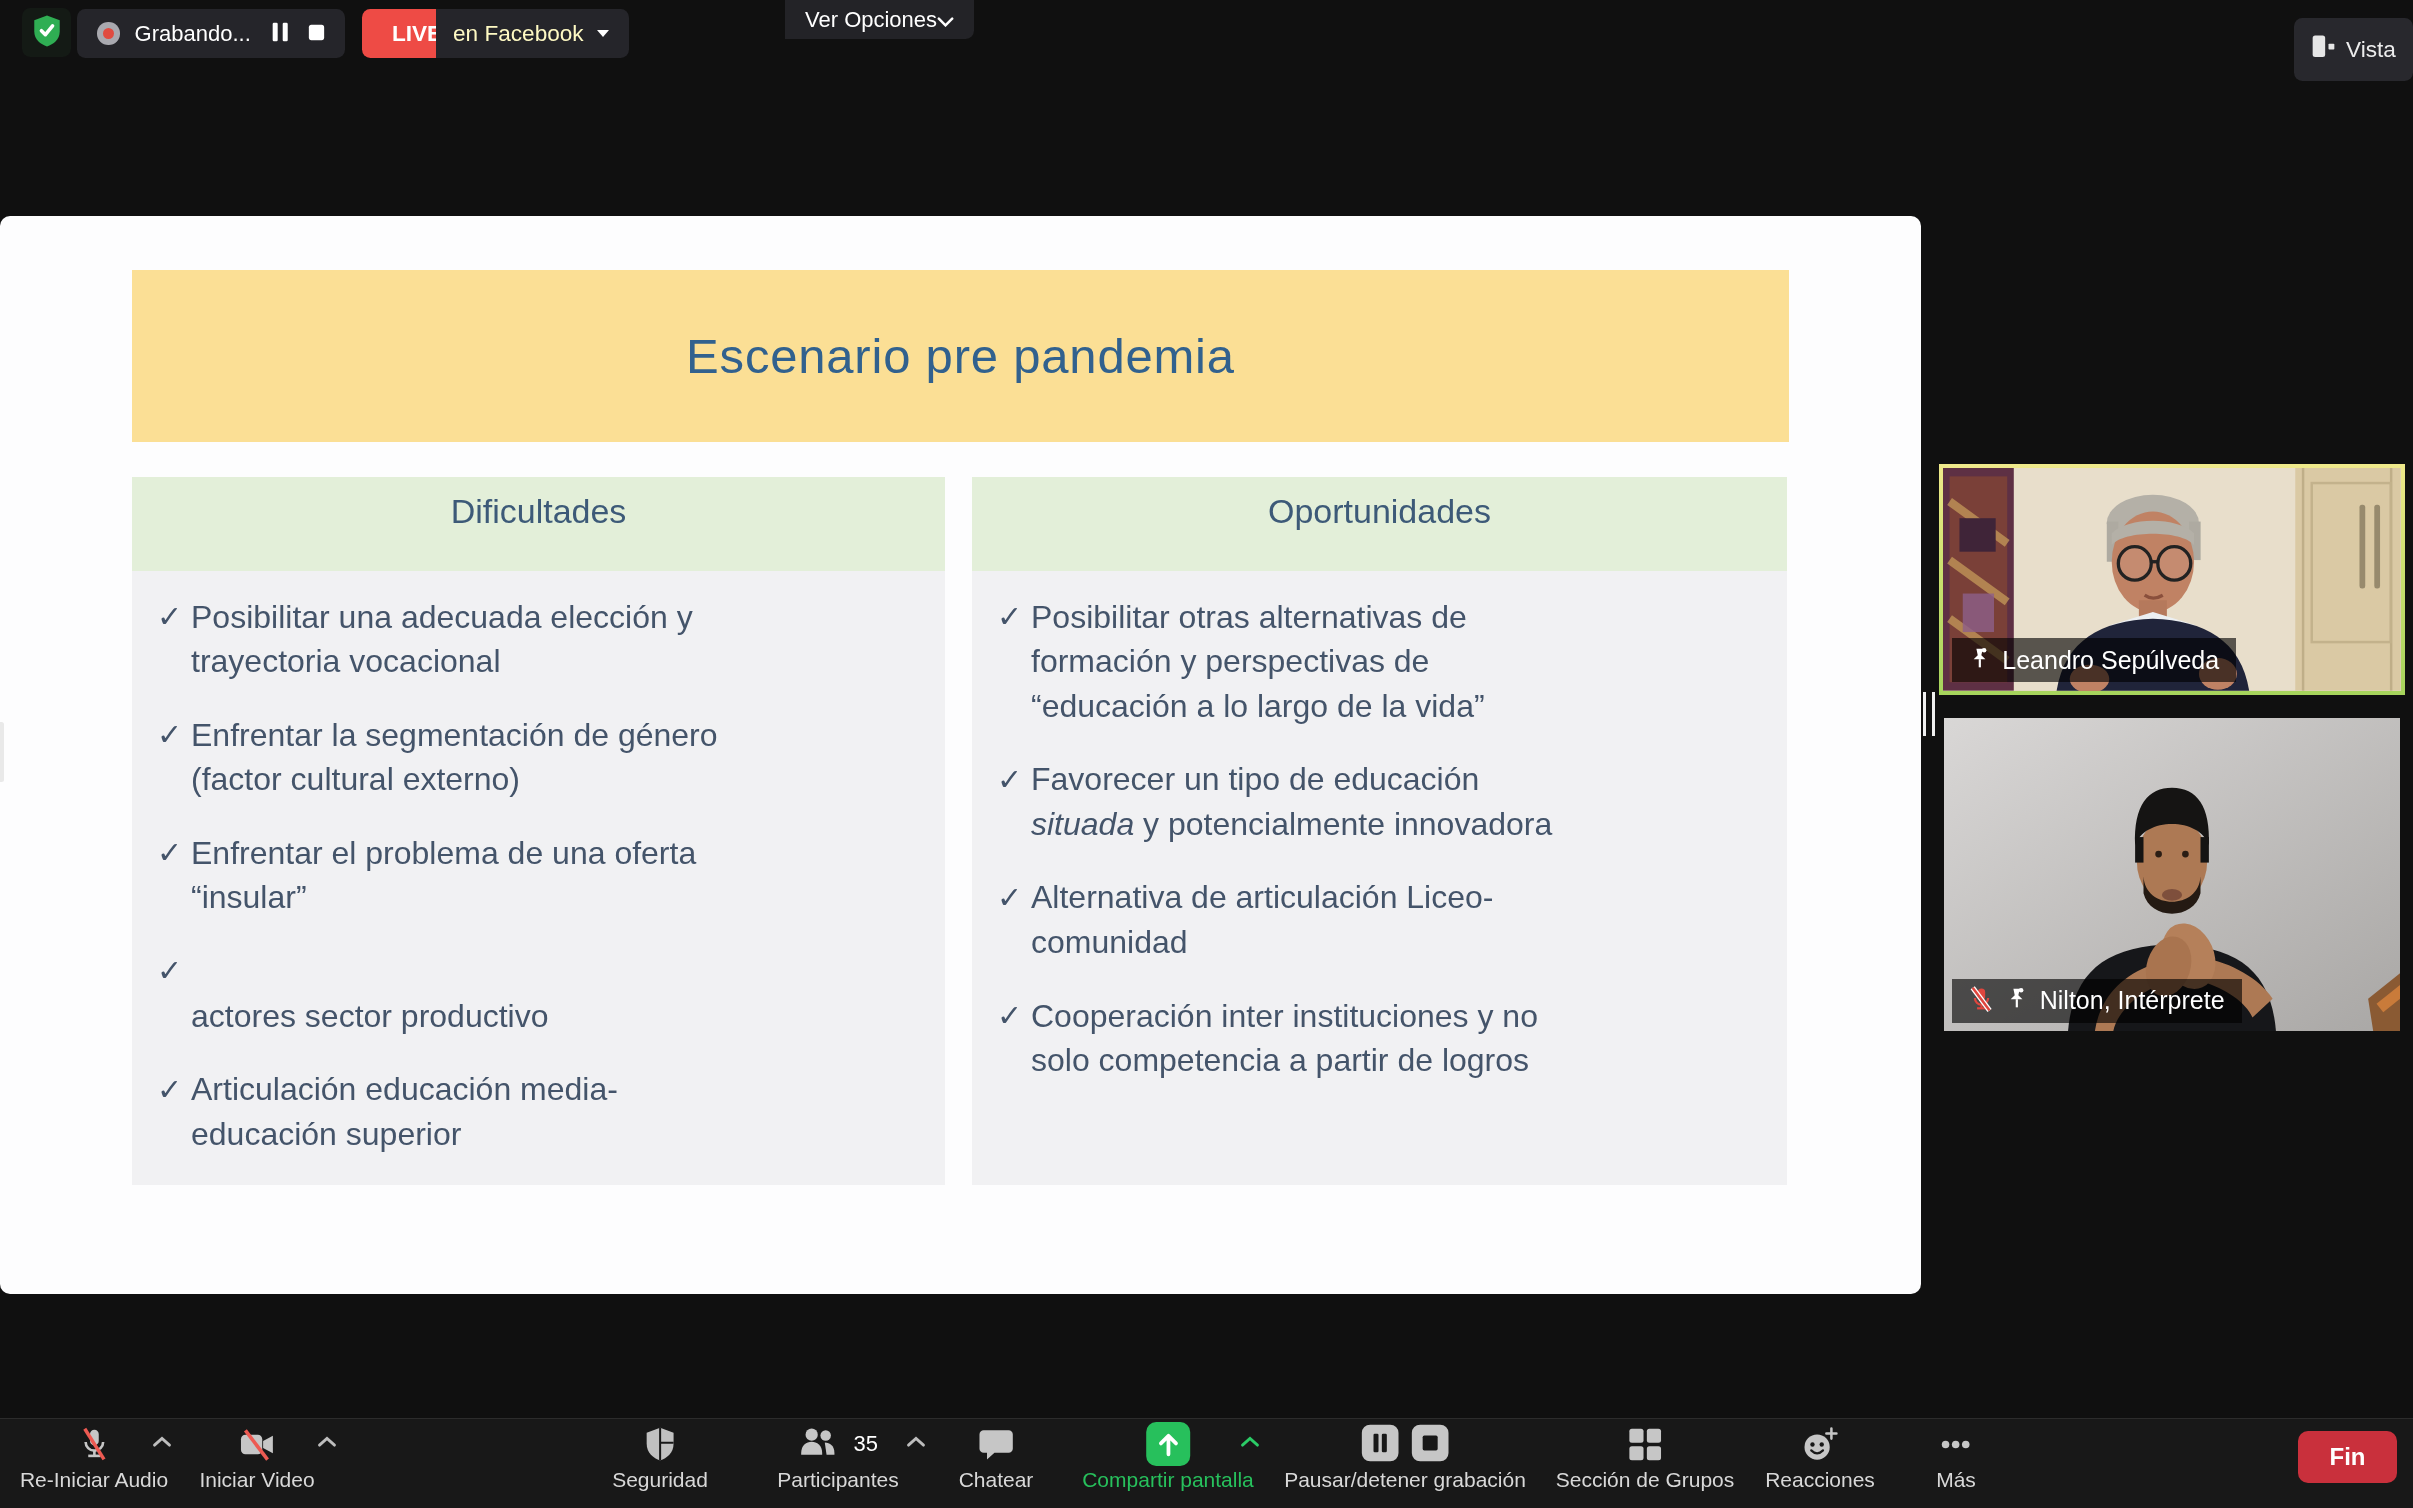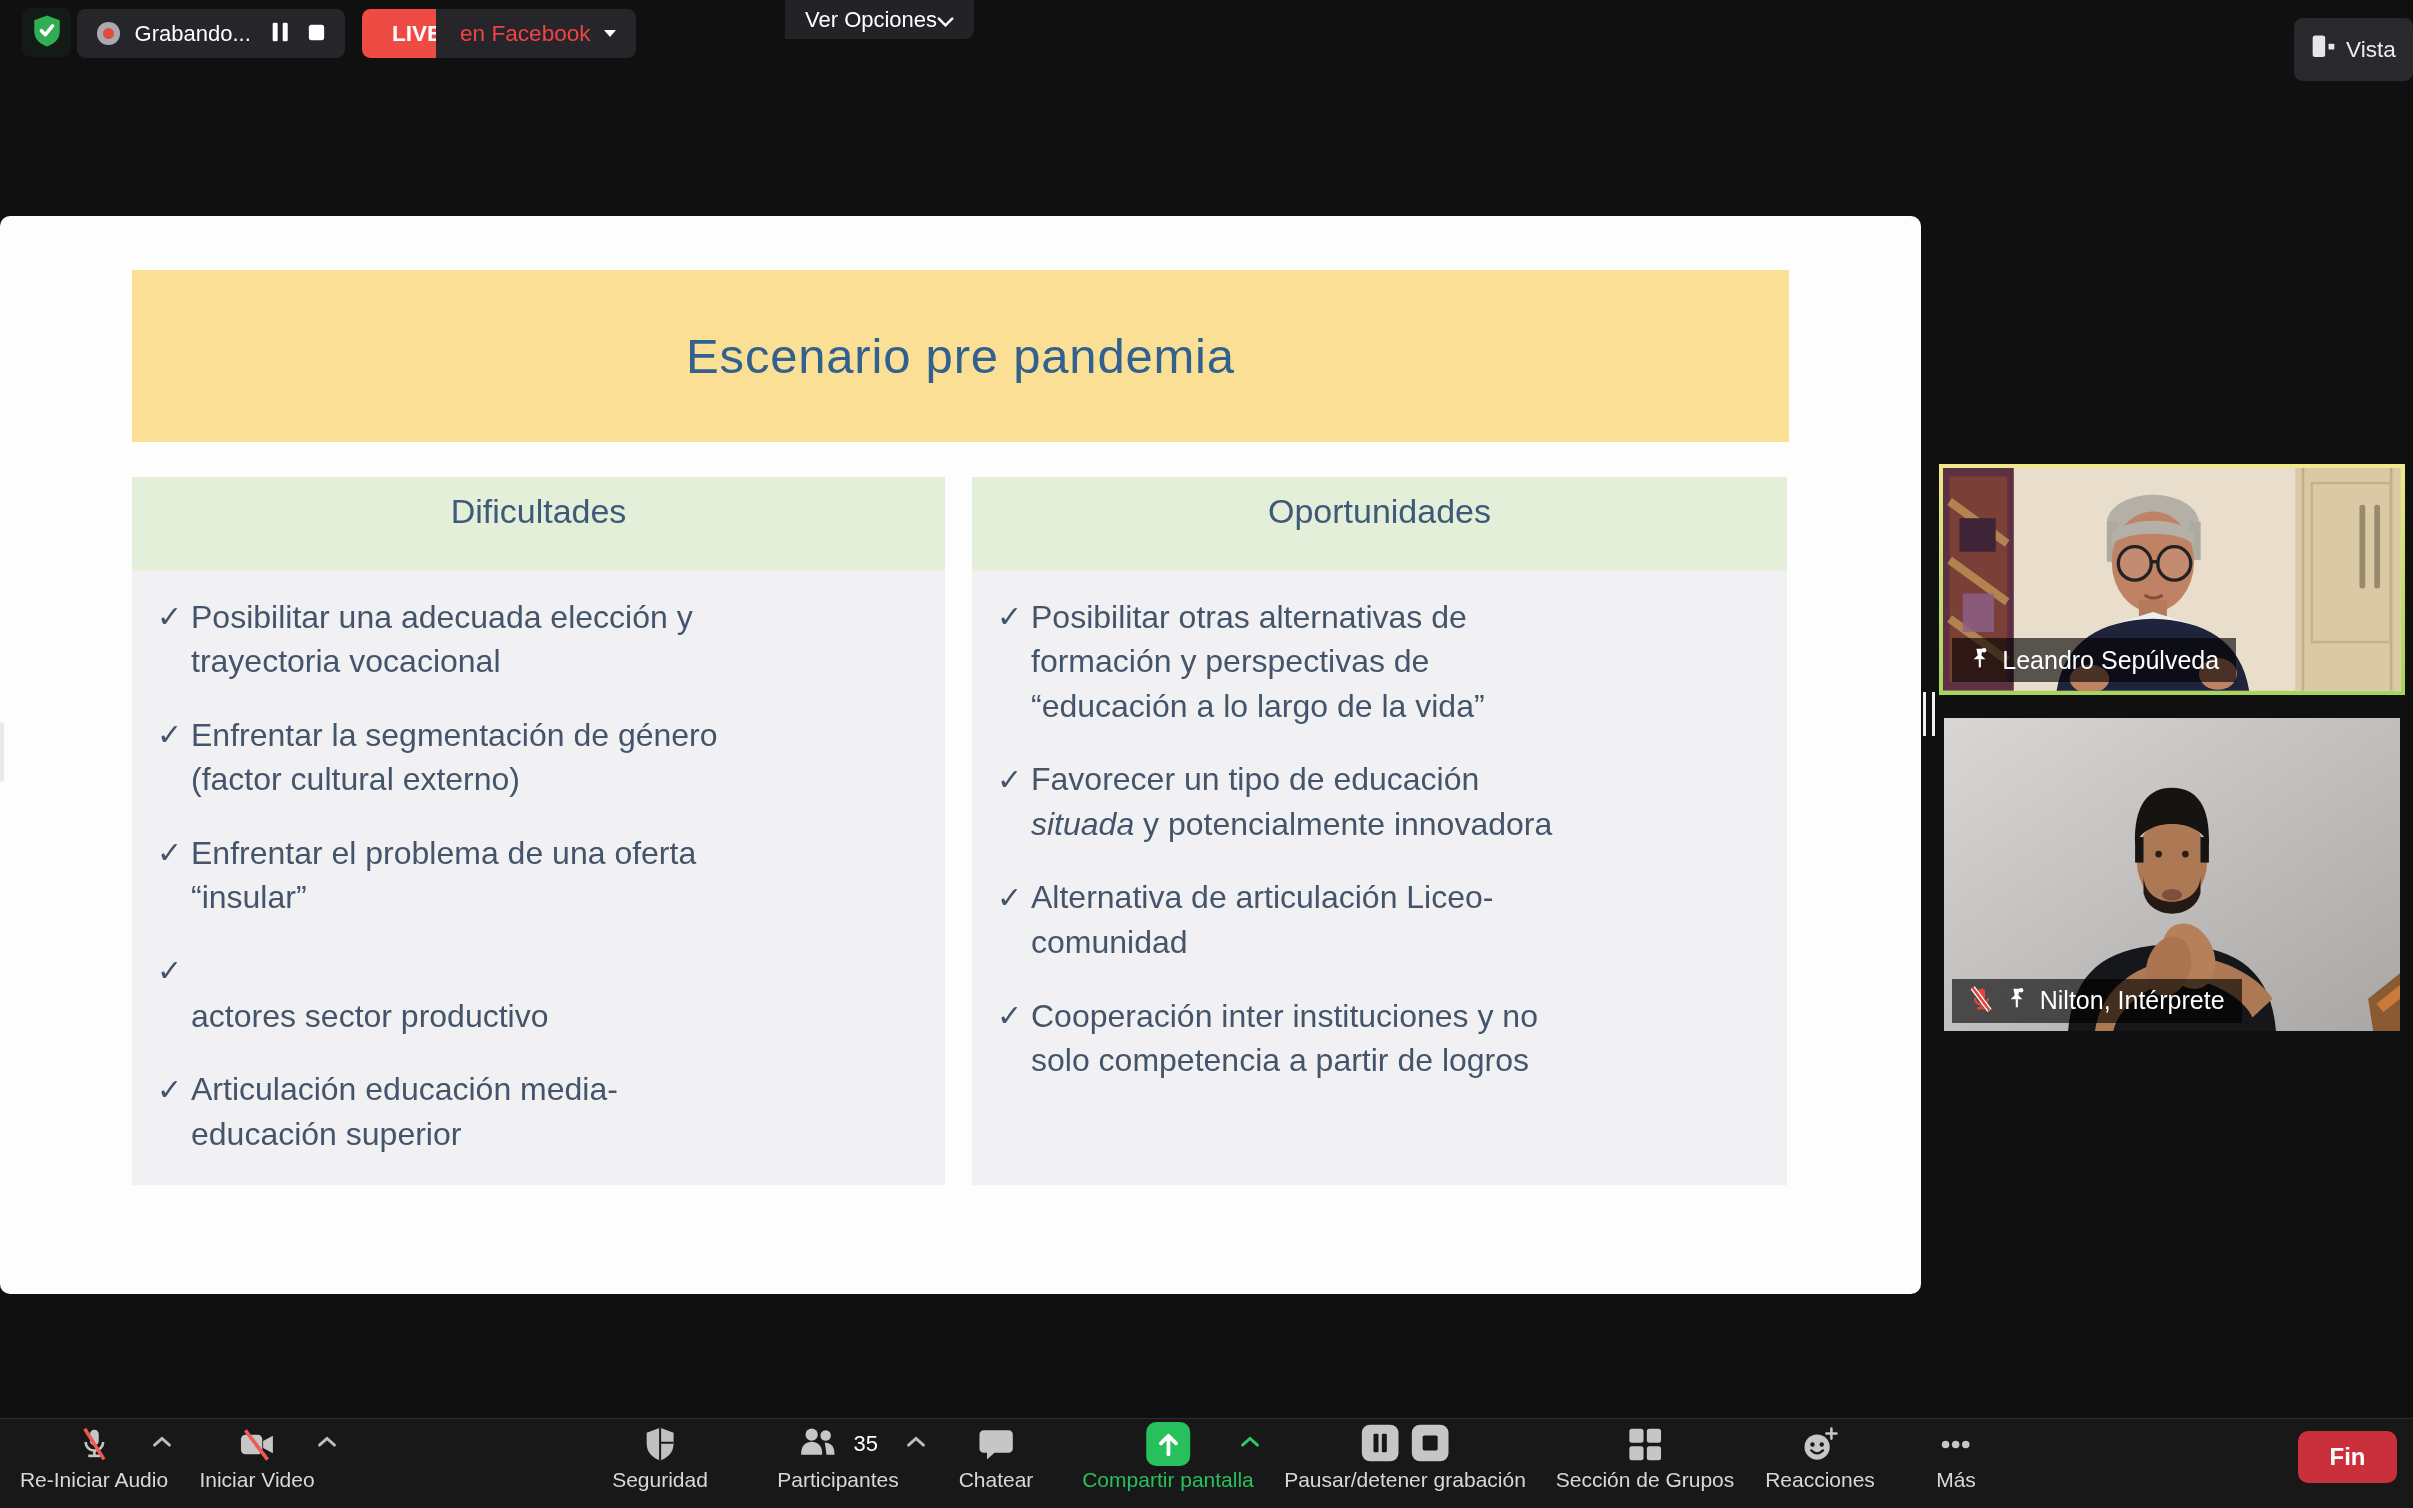--- a/index.html
+++ b/index.html
@@ -9,21 +9,21 @@
 
   
   .shield-btn { position:absolute; left:22px; top:8.4px; width:49px; height:49px; background:#141a15; border-radius:8.4px; display:flex; align-items:center; justify-content:center; }
   .rec-pill { position:absolute; left:77px; top:9.2px; height:49px; background:#25252a; border-radius:8.4px; display:flex; align-items:center; padding:0 20px; gap:15px; }
   .rec-ind { width:22.6px; height:22.6px; border-radius:50%; background:#a9a9af; display:flex; align-items:center; justify-content:center; }
   .rec-ind .dot { width:11px; height:11px; border-radius:50%; background:#e04b40; }
   .rec-label { color:#fff; font-size:22px; }
   .rec-ctrls { display:flex; align-items:center; gap:18.4px; margin-left:5px; }
   .live-wrap { position:absolute; left:362px; top:9.2px; height:49px; display:flex; }
   .live-badge { width:74px; border-radius:8.4px 0 0 8.4px; color:#fff; font-weight:bold; font-size:22.6px; display:flex; align-items:center; justify-content:center; }
-  .live-dest { background:#25252a; border-radius:0 8.4px 8.4px 0; padding:0 20px 0 24px; color:#ef4444; font-size:22.6px; display:flex; align-items:center; gap:13.4px; }
+  .live-dest { background:#25252a; border-radius:0 8.4px 8.4px 0; padding:0 20px 0 17px; color:#fef9c3; font-size:22.6px; display:flex; align-items:center; gap:13.4px; }
   .caret-down { width:0; height:0; border-left:6.7px solid transparent; border-right:6.7px solid transparent; border-top:8.4px solid #fff; }
   .banner { position:absolute; left:785px; top:0; height:39px; display:flex; }
   .banner-green { border-radius:0 0 0 8.4px; padding:0 25px 0 47px; display:flex; align-items:center; }
   .banner-text { color:#14311e; font-size:22px; }
   .share-dot { width:20px; height:20px; border-radius:50%; border:2.5px solid #0f7a33; margin-left:25px; display:flex; align-items:center; justify-content:center; }
   .share-dot i { display:block; width:8.4px; height:8.4px; border-radius:50%; background:#f0a29a; }
   .banner-dark { background:#232327; border-radius:0 0 8.4px 0; padding:4px 20px; color:#fff; font-size:22px; display:flex; align-items:center; gap:0; }
   .vista-btn { position:absolute; left:2294px; top:10px; height:63px; background:#28282d; border-radius:8.4px; padding:0 17px; display:flex; align-items:center; gap:10px; color:#ececec; font-size:22.6px;margin-top:8px; }
 
   

